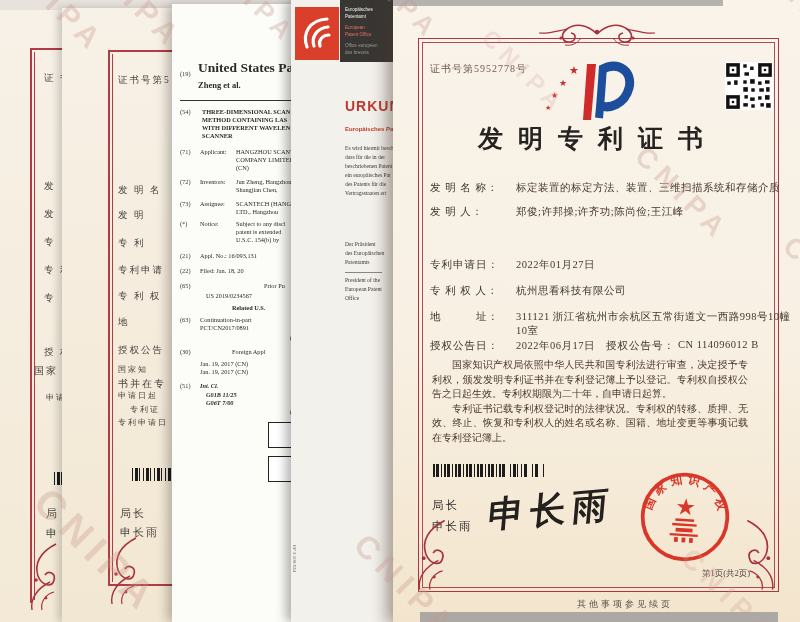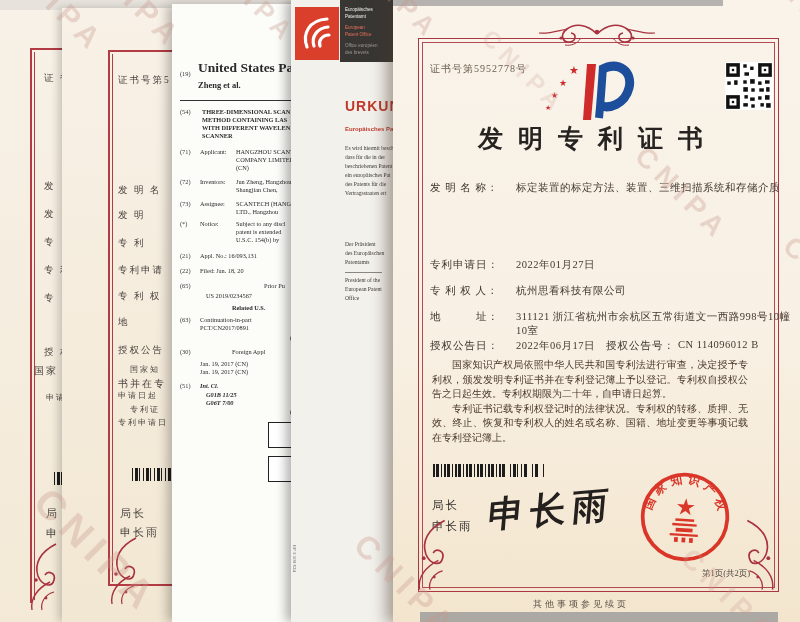--- a/index.html
+++ b/index.html
@@ -94,21 +94,21 @@
   <div class="redline" style="left:46px;top:42px;width:64px;height:2px"></div>
   <div class="redline" style="left:46px;top:576px;width:64px;height:2px"></div>
   <span class="frag" style="left:56px;top:66px">证书号第5</span>
   <span class="frag" style="left:56px;top:176px">发 明 名</span>
   <span class="frag" style="left:56px;top:201px">发  明</span>
   <span class="frag" style="left:56px;top:229px">专  利</span>
   <span class="frag" style="left:56px;top:256px">专利申请</span>
   <span class="frag" style="left:56px;top:282px">专 利 权</span>
   <span class="frag" style="left:56px;top:308px">地</span>
   <span class="frag" style="left:56px;top:336px">授权公告</span>
-  <span class="frag" style="left:68px;top:356px;font-size:8px">国家知</span>
+  <span class="frag" style="left:56px;top:356px;font-size:8px">国家知</span>
   <span class="frag" style="left:56px;top:369px;font-size:10px">书并在专</span>
   <span class="frag" style="left:56px;top:382px;font-size:8px">申请日起</span>
   <span class="frag" style="left:68px;top:396px;font-size:8px">专利证</span>
   <span class="frag" style="left:56px;top:409px;font-size:8px">专利申请日</span>
   <div class="barcode" style="left:70px;top:460px;width:42px;height:13px"></div>
   <span class="frag" style="left:58px;top:498px;font-size:11px">局长</span>
   <span class="frag" style="left:58px;top:517px;font-size:11px">申长雨</span>
   <svg class="abs ornament" style="left:40px;top:526px" width="40" height="72" viewBox="0 0 40 72">
       <use href="#flo-corner-g"></use>
     </svg>
@@ -294,20 +294,24 @@
         <rect x="6" y="34" width="2" height="2"></rect>
       </g>
   </svg>
 
   <div class="abs" style="left:55px;top:122px;width:300px;text-align:center;font-size:25px;font-weight:700;letter-spacing:15px;color:#262321">发明专利证书</div>
 
   <div class="fieldRow" style="top:181px">
     <span class="lbl">发 明 名 称：</span>
     <span class="val">标定装置的标定方法、装置、三维扫描系统和存储介质</span>
   </div>
+  <div class="fieldRow" style="top:205px">
+    <span class="lbl">发  明  人：</span>
+    <span class="val">郑俊;许邦操;许齐功;陈尚俭;王江峰</span>
+  </div>
   <div class="fieldRow" style="top:258px">
     <span class="lbl">专利申请日：</span>
     <span class="val">2022年01月27日</span>
   </div>
   <div class="fieldRow" style="top:284px">
     <span class="lbl">专 利 权 人：</span>
     <span class="val">杭州思看科技有限公司</span>
   </div>
   <div class="fieldRow" style="top:310px">
     <span class="lbl">地　　　址：</span>
@@ -361,21 +365,21 @@
 
   <div class="abs" style="left:293px;top:568px;width:80px;text-align:center;font-size:8.5px;color:#4d453d">第1页(共2页)</div>
 
   <svg class="abs ornament" style="left:16px;top:516px" width="42" height="76" viewBox="0 0 40 72">
       <use href="#flo-corner-g"></use>
     </svg>
   <svg class="abs ornament" style="left:348px;top:516px;transform:scaleX(-1)" width="42" height="76" viewBox="0 0 40 72">
       <use href="#flo-corner-g"></use>
     </svg>
 
-  <div class="abs" style="left:140px;top:598px;width:140px;text-align:left;font-size:9px;letter-spacing:3px;color:#5a4f45">其他事项参见续页</div>
+  <div class="abs" style="left:140px;top:598px;width:140px;text-align:right;font-size:9px;letter-spacing:3px;color:#5a4f45">其他事项参见续页</div>
 
   <div class="abs" style="left:27px;top:612px;width:358px;height:10px;background:#aca8a3"></div>
 </div>
 
 <span class="wm" style="left:-8px;top:-14px;font-size:30px">CNIPA</span>
 <span class="wm" style="left:70px;top:-18px;font-size:30px">CNIPA</span>
 <span class="wm" style="left:195px;top:-16px;font-size:26px">CNIPA</span>
 <span class="wm" style="left:338px;top:-20px;font-size:26px">CNIPA</span>
 <span class="wm" style="left:735px;top:-22px;font-size:30px">CNIPA</span>
 <span class="wm" style="left:470px;top:58px;font-size:24px;color:rgba(199,152,142,.22)">CNIPA</span>

